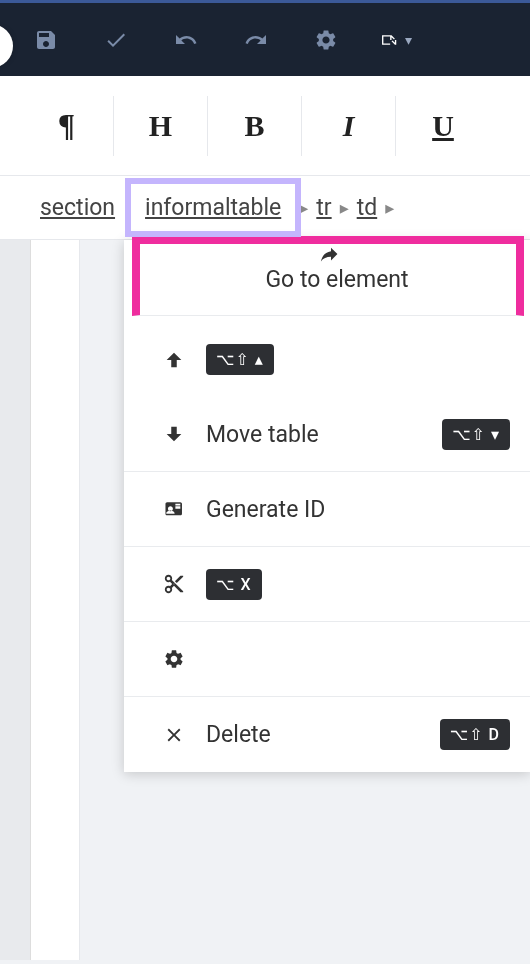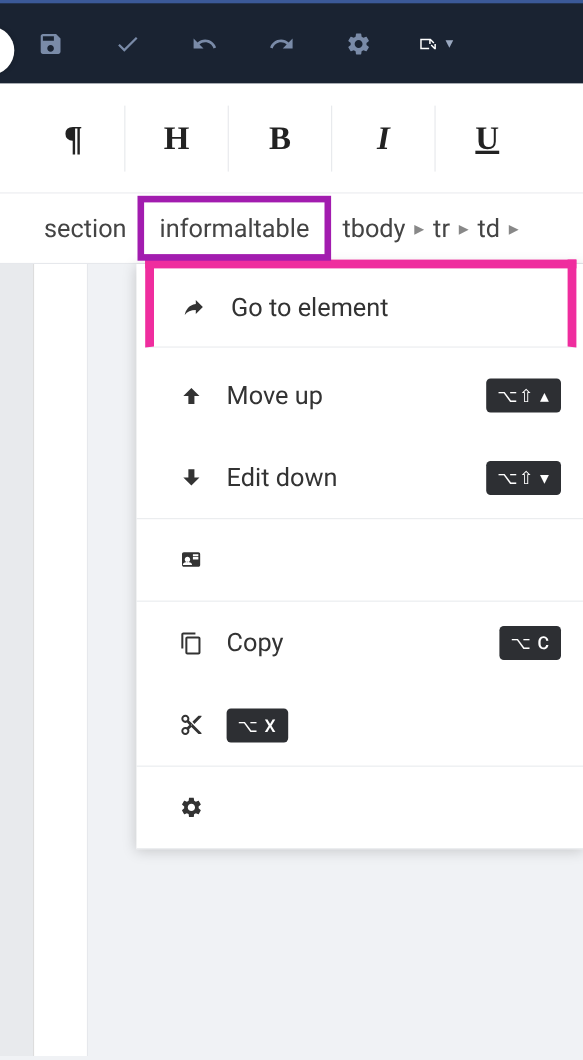--- a/index.html
+++ b/index.html
@@ -68,24 +68,24 @@
   .breadcrumb {
     background: #fff;
     height: 64px;
     display: flex;
     align-items: center;
     padding-left: 30px;
     font-size: 23px;
     color: #444;
     border-bottom: 1px solid #e6e8ec;
   }
-  .bc-item { padding: 0 10px; cursor: pointer; }
+  .bc-item { padding: 0 10px; cursor: pointer; text-decoration: underline; }
   .bc-sep { color: #888; font-size: 18px; margin: 0 -2px; }
   .bc-highlighted {
-    border: 6px solid #a21caf;
+    border: 6px solid #c4b5fd;
     padding: 10px 14px;
     position: relative;
     z-index: 2;
   }
   .content-area {
     position: relative;
     background: #f0f2f5;
     height: 720px;
   }
   .doc-strip {
@@ -148,20 +148,21 @@
     font-weight: 500;
     display: flex;
     align-items: center;
     gap: 2px;
   }
   .menu-item-highlighted {
     border: 8px solid #ef2d9e;
     height: 80px;
     margin: -4px 6px 6px 8px;
     padding-left: 18px;
+    flex-direction: column;
   }
 </style>
 </head>
 <body>
 
 <div class="handle"></div>
 
 <div class="top-toolbar">
   <div class="tb-icon">
     <svg viewBox="0 0 24 24">
@@ -200,21 +201,20 @@
   <div class="fmt-btn fmt-pilcrow">¶</div>
   <div class="fmt-btn">H</div>
   <div class="fmt-btn">B</div>
   <div class="fmt-btn fmt-italic">I</div>
   <div class="fmt-btn fmt-underline">U</div>
 </div>
 
 <div class="breadcrumb">
   <span class="bc-item">section</span>
   <span class="bc-item bc-highlighted">informaltable</span>
-  <span class="bc-item">tbody</span>
   <span class="bc-sep">▸</span>
   <span class="bc-item">tr</span>
   <span class="bc-sep">▸</span>
   <span class="bc-item">td</span>
   <span class="bc-sep">▸</span>
 </div>
 
 <div class="content-area">
   <div class="doc-strip"></div>
   <div class="doc-strip2"></div>
@@ -230,64 +230,64 @@
       </div>
       <span class="menu-label">Go to element</span>
     </div>
 
     <div class="menu-item">
       <div class="menu-icon">
         <svg viewBox="0 0 24 24">
             <path d="M12 4l-8 8h5v8h6v-8h5z"></path>
           </svg>
       </div>
-      <span class="menu-label">Move up</span>
       <span class="menu-shortcut">⌥⇧ ▴</span>
     </div>
 
     <div class="menu-item divider-after">
       <div class="menu-icon">
         <svg viewBox="0 0 24 24">
             <path d="M12 20l8-8h-5V4H9v8H4z"></path>
           </svg>
       </div>
-      <span class="menu-label">Edit down</span>
+      <span class="menu-label">Move table</span>
       <span class="menu-shortcut">⌥⇧ ▾</span>
     </div>
 
     <div class="menu-item divider-after">
       <div class="menu-icon">
         <svg viewBox="0 0 24 24">
             <path d="M20 4H4c-1.1 0-2 .9-2 2v12c0 1.1.9 2 2 2h16c1.1 0 2-.9 2-2V6c0-1.1-.9-2-2-2zM8 15c-1.66 0-3-1.34-3-3s1.34-3 3-3 3 1.34 3 3-1.34 3-3 3zm5 3H3v-.6c0-2 4-3.1 5-3.1s5 1.1 5 3.1V18zm7-6h-6V9h6v3zm0-4h-6V6h6v2z" transform="scale(0.9) translate(1 1)"></path>
           </svg>
       </div>
+      <span class="menu-label">Generate ID</span>
+    </div>
+
+
+    <div class="menu-item divider-after">
+      <div class="menu-icon">
+        <svg viewBox="0 0 24 24">
+            <path d="M9.64 7.64c.23-.5.36-1.05.36-1.64 0-2.21-1.79-4-4-4S2 3.79 2 6s1.79 4 4 4c.59 0 1.14-.13 1.64-.36L10 12l-2.36 2.36C7.14 14.13 6.59 14 6 14c-2.21 0-4 1.79-4 4s1.79 4 4 4 4-1.79 4-4c0-.59-.13-1.14-.36-1.64L12 14l7 7h3v-1L9.64 7.64zM6 8c-1.1 0-2-.9-2-2s.9-2 2-2 2 .9 2 2-.9 2-2 2zm0 12c-1.1 0-2-.9-2-2s.9-2 2-2 2 .9 2 2-.9 2-2 2zm6-7.5c-.28 0-.5-.22-.5-.5s.22-.5.5-.5.5.22.5.5-.22.5-.5.5zM19 3l-6 6 2 2 7-7V3z"></path>
+          </svg>
+      </div>
+      <span class="menu-shortcut">⌥ X</span>
+    </div>
+
+    <div class="menu-item divider-after">
+      <div class="menu-icon">
+        <svg viewBox="0 0 24 24">
+            <path d="M19.14 12.94c.04-.3.06-.61.06-.94 0-.32-.02-.64-.07-.94l2.03-1.58c.18-.14.23-.41.12-.61l-1.92-3.32c-.12-.22-.37-.29-.59-.22l-2.39.96c-.5-.38-1.03-.7-1.62-.94l-.36-2.54c-.04-.24-.24-.41-.48-.41h-3.84c-.24 0-.43.17-.47.41l-.36 2.54c-.59.24-1.13.57-1.62.94l-2.39-.96c-.22-.08-.47 0-.59.22L2.74 8.87c-.12.21-.08.47.12.61l2.03 1.58c-.05.3-.09.63-.09.94s.02.64.07.94l-2.03 1.58c-.18.14-.23.41-.12.61l1.92 3.32c.12.22.37.29.59.22l2.39-.96c.5.38 1.03.7 1.62.94l.36 2.54c.05.24.24.41.48.41h3.84c.24 0 .44-.17.47-.41l.36-2.54c.59-.24 1.13-.56 1.62-.94l2.39.96c.22.08.47 0 .59-.22l1.92-3.32c.12-.22.07-.47-.12-.61l-2.01-1.58zM12 15.6c-1.98 0-3.6-1.62-3.6-3.6s1.62-3.6 3.6-3.6 3.6 1.62 3.6 3.6-1.62 3.6-3.6 3.6z"></path>
+          </svg>
+      </div>
     </div>
 
     <div class="menu-item">
       <div class="menu-icon">
         <svg viewBox="0 0 24 24">
-            <path d="M16 1H4c-1.1 0-2 .9-2 2v14h2V3h12V1zm3 4H8c-1.1 0-2 .9-2 2v14c0 1.1.9 2 2 2h11c1.1 0 2-.9 2-2V7c0-1.1-.9-2-2-2zm0 16H8V7h11v14z"></path>
-          </svg>
-      </div>
-      <span class="menu-label">Copy</span>
-      <span class="menu-shortcut">⌥ C</span>
-    </div>
-
-    <div class="menu-item divider-after">
-      <div class="menu-icon">
-        <svg viewBox="0 0 24 24">
-            <path d="M9.64 7.64c.23-.5.36-1.05.36-1.64 0-2.21-1.79-4-4-4S2 3.79 2 6s1.79 4 4 4c.59 0 1.14-.13 1.64-.36L10 12l-2.36 2.36C7.14 14.13 6.59 14 6 14c-2.21 0-4 1.79-4 4s1.79 4 4 4 4-1.79 4-4c0-.59-.13-1.14-.36-1.64L12 14l7 7h3v-1L9.64 7.64zM6 8c-1.1 0-2-.9-2-2s.9-2 2-2 2 .9 2 2-.9 2-2 2zm0 12c-1.1 0-2-.9-2-2s.9-2 2-2 2 .9 2 2-.9 2-2 2zm6-7.5c-.28 0-.5-.22-.5-.5s.22-.5.5-.5.5.22.5.5-.22.5-.5.5zM19 3l-6 6 2 2 7-7V3z"></path>
-          </svg>
-      </div>
-      <span class="menu-shortcut">⌥ X</span>
-    </div>
-
-    <div class="menu-item divider-after">
-      <div class="menu-icon">
-        <svg viewBox="0 0 24 24">
-            <path d="M19.14 12.94c.04-.3.06-.61.06-.94 0-.32-.02-.64-.07-.94l2.03-1.58c.18-.14.23-.41.12-.61l-1.92-3.32c-.12-.22-.37-.29-.59-.22l-2.39.96c-.5-.38-1.03-.7-1.62-.94l-.36-2.54c-.04-.24-.24-.41-.48-.41h-3.84c-.24 0-.43.17-.47.41l-.36 2.54c-.59.24-1.13.57-1.62.94l-2.39-.96c-.22-.08-.47 0-.59.22L2.74 8.87c-.12.21-.08.47.12.61l2.03 1.58c-.05.3-.09.63-.09.94s.02.64.07.94l-2.03 1.58c-.18.14-.23.41-.12.61l1.92 3.32c.12.22.37.29.59.22l2.39-.96c.5.38 1.03.7 1.62.94l.36 2.54c.05.24.24.41.48.41h3.84c.24 0 .44-.17.47-.41l.36-2.54c.59-.24 1.13-.56 1.62-.94l2.39.96c.22.08.47 0 .59-.22l1.92-3.32c.12-.22.07-.47-.12-.61l-2.01-1.58zM12 15.6c-1.98 0-3.6-1.62-3.6-3.6s1.62-3.6 3.6-3.6 3.6 1.62 3.6 3.6-1.62 3.6-3.6 3.6z"></path>
-          </svg>
-      </div>
-    </div>
-
+            <path d="M19 6.41L17.59 5 12 10.59 6.41 5 5 6.41 10.59 12 5 17.59 6.41 19 12 13.41 17.59 19 19 17.59 13.41 12z"></path>
+          </svg>
+      </div>
+      <span class="menu-label">Delete</span>
+      <span class="menu-shortcut">⌥⇧ D</span>
+    </div>
 
   </div>
 </div>
 
 </body></html>

